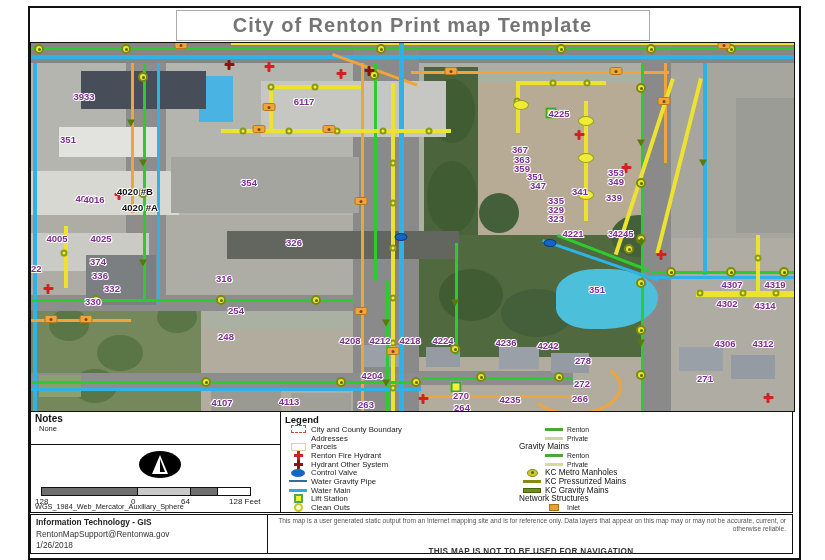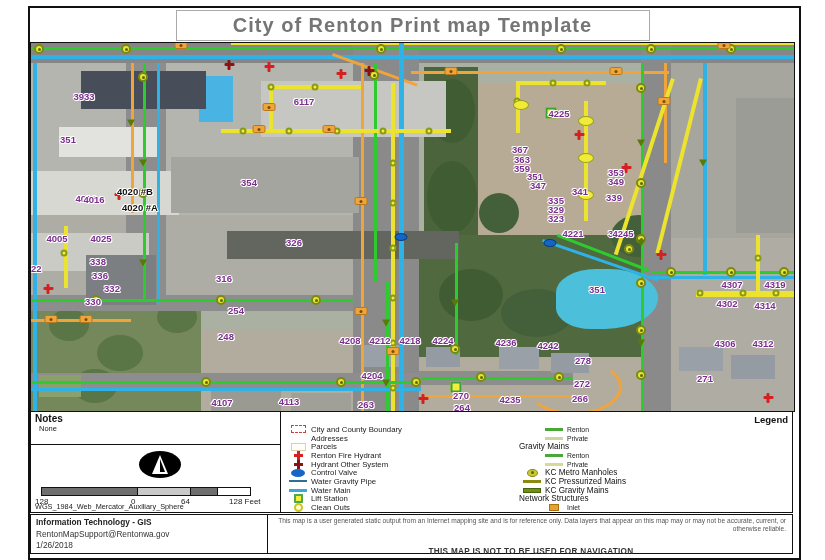--- a/index.html
+++ b/index.html
@@ -41,21 +41,21 @@
   #northarrow .nab{position:absolute;left:50%;top:8px;width:0;height:0;border-left:0 solid transparent;border-right:5px solid transparent;border-bottom:13px solid #000;}
   #scalebar{position:absolute;left:10px;top:42px;width:208px;height:7px;border:1px solid #111;display:flex;}
   #scalebar .s1{background:#6e6e6e;width:95px;}
   #scalebar .s2{background:#c9c9c9;width:52px;border-left:1px solid #111;}
   #scalebar .s3{background:#6e6e6e;width:26px;border-left:1px solid #111;}
   #scalebar .s4{background:#fff;width:26px;border-left:1px solid #111;}
   .tick{position:absolute;top:52px;font-size:8px;color:#222;white-space:nowrap;}
   #crs{position:absolute;left:4px;bottom:1px;font-size:7.3px;color:#222;white-space:nowrap;}
   
   #legend{position:relative;flex:1;padding:2px 4px;box-sizing:border-box;overflow:hidden;}
-  #legendtitle{font-size:9.5px;font-weight:bold;color:#111;text-align:right;}
+  #legendtitle{font-size:9.5px;font-weight:bold;color:#111;}
   .lcol{position:absolute;top:13px;display:flex;flex-direction:column;}
   #lcol1{left:4px;width:230px;}
   #lcol2{left:238px;width:265px;}
   .lrow{display:flex;align-items:center;height:8.7px;}
   .lrow .lt{font-size:7.8px;color:#222;white-space:nowrap;}
   .lrow.hdr .lt{font-size:8.2px;color:#111;}
   .lrow.sub .lt{font-size:6.8px;}
   .ic{flex:0 0 26px;display:flex;align-items:center;justify-content:center;}
   .ind{margin-left:22px;}
   .ic span{display:inline-block;box-sizing:border-box;}
@@ -287,21 +287,21 @@
       <span class="sym sym-tri" style="left: 100px; top: 80px;"></span>
       <span class="plabel" style="left: 53px; top: 53px;">3933</span>
       <span class="plabel" style="left: 37px; top: 96px;">351</span>
       <span class="plabel" style="left: 21px; top: 155px; margin-left: 34px;">4004</span>
       <span class="plabel" style="left: 63px; top: 156px;">4016</span>
       <span class="plabel kl" style="left: 104px; top: 148px;">4020 #B</span>
       <span class="plabel kl" style="left: 109px; top: 164px;">4020 #A</span>
       <span class="plabel" style="left: 26px; top: 195px;">4005</span>
       <span class="plabel" style="left: 70px; top: 195px;">4025</span>
       <span class="plabel" style="left: 0; top: 225px;">4022</span>
-      <span class="plabel" style="left: 67px; top: 218px;">338</span>
+      <span class="plabel" style="left: 67px; top: 218px;">374</span>
       <span class="plabel" style="left: 69px; top: 232px;">336</span>
       <span class="plabel" style="left: 81px; top: 245px;">332</span>
       <span class="plabel" style="left: 62px; top: 258px;">330</span>
       <span class="plabel" style="left: 273px; top: 58px;">6117</span>
       <span class="plabel" style="left: 218px; top: 139px;">354</span>
       <span class="plabel" style="left: 263px; top: 199px;">326</span>
       <span class="plabel" style="left: 193px; top: 235px;">316</span>
       <span class="plabel" style="left: 205px; top: 267px;">254</span>
       <span class="plabel" style="left: 195px; top: 293px;">248</span>
       <span class="plabel" style="left: 191px; top: 359px;">4107</span>

